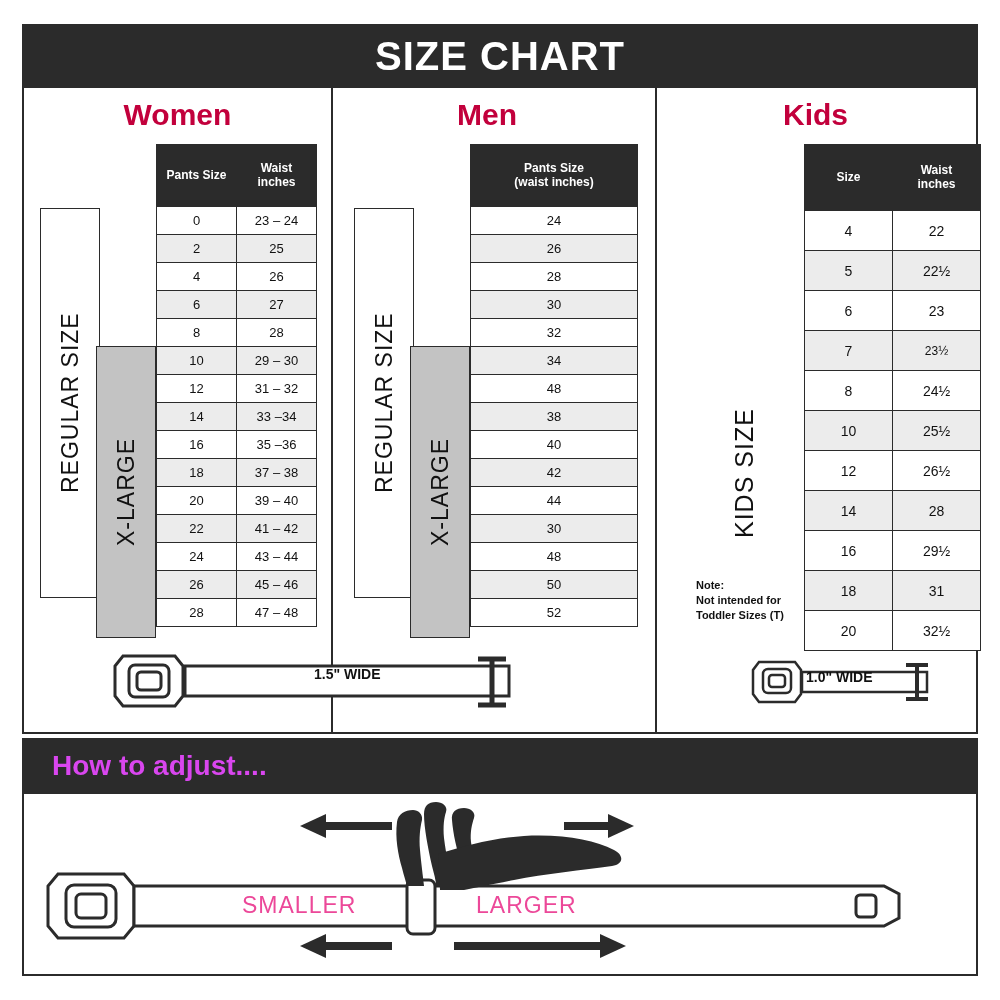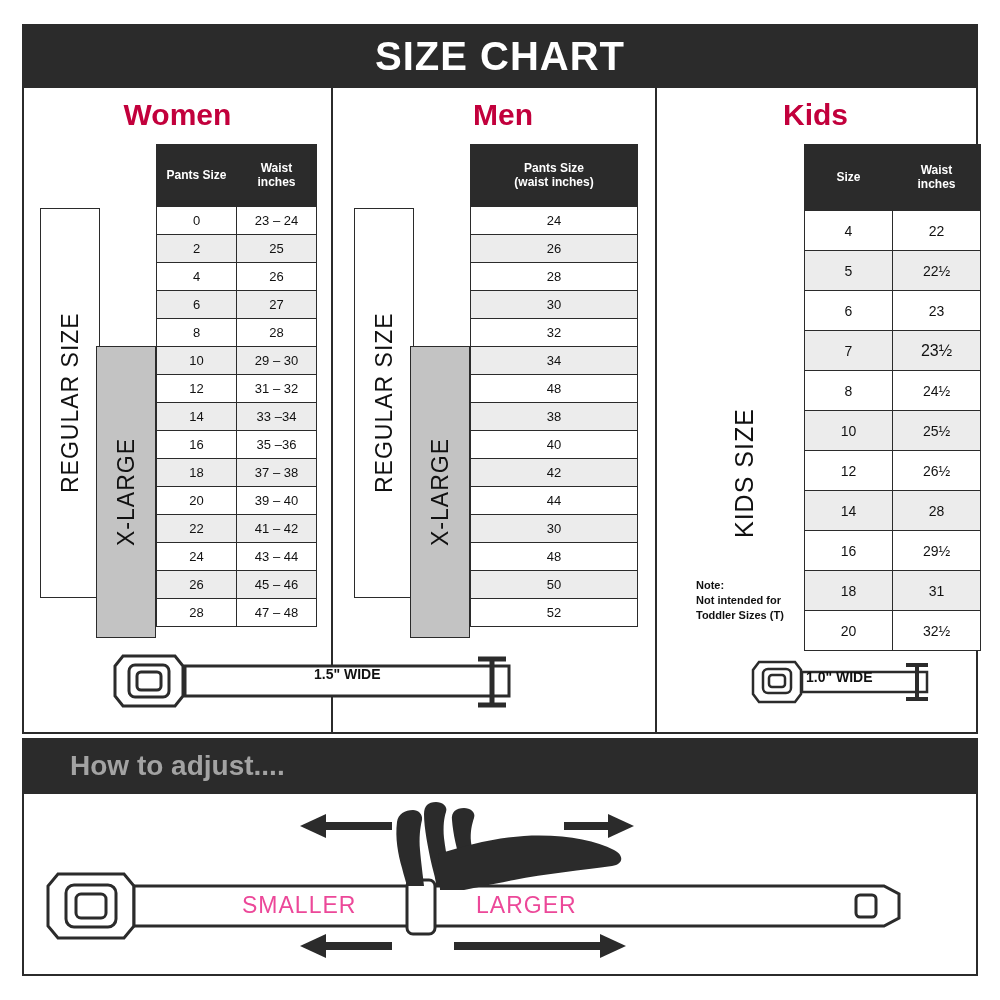--- a/index.html
+++ b/index.html
@@ -113,24 +113,24 @@
 
   
   .howto-bar {
     position: absolute;
     left: 22px; top: 738px;
     width: 956px; height: 56px;
     background: #2b2b2b;
     display: flex; align-items: center;
   }
   .howto-bar .howto-text {
-    color: #a3a3a3;
+    color: #d946ef;
     font-size: 28px;
     font-weight: bold;
-    margin-left: 48px;
+    margin-left: 30px;
   }
 
   .howto-panel {
     position: absolute;
     left: 22px; top: 794px;
     width: 956px; height: 182px;
     background: #ffffff;
     border: 2px solid #2b2b2b;
     border-top: none;
   }
@@ -232,21 +232,21 @@
             <td>26</td>
             <td>45 – 46</td>
           </tr>
           <tr>
             <td>28</td>
             <td>47 – 48</td>
           </tr>
         </tbody>
     </table>
 
-    <div class="section-heading" style="left:317px; top:10px; width:324px;">Men</div>
+    <div class="section-heading" style="left:301px; top:10px; width:324px;">Men</div>
 
     <div class="vlabel regular" style="left:330px; top:120px; width:60px; height:390px;">
       <span>REGULAR SIZE</span>
     </div>
     <div class="vlabel xlarge" style="left:386px; top:258px; width:60px; height:292px;">
       <span>X-LARGE</span>
     </div>
 
     <table class="tbl" id="men-table" style="left:446px; top:56px; width:167px;">
       <thead>
@@ -336,21 +336,21 @@
           <tr class="alt" style="height: 40px;">
             <td style="height: 40px; font-size: 14px;">5</td>
             <td style="height: 40px; font-size: 14px;">22½</td>
           </tr>
           <tr style="height: 40px;">
             <td style="height: 40px; font-size: 14px;">6</td>
             <td style="height: 40px; font-size: 14px;">23</td>
           </tr>
           <tr class="alt" style="height: 40px;">
             <td style="height: 40px; font-size: 14px;">7</td>
-            <td style="height: 40px; font-size: 16px;">23½</td>
+            <td style="height: 40px; font-size: 12px;">23½</td>
           </tr>
           <tr style="height: 40px;">
             <td style="height: 40px; font-size: 14px;">8</td>
             <td style="height: 40px; font-size: 14px;">24½</td>
           </tr>
           <tr class="alt" style="height: 40px;">
             <td style="height: 40px; font-size: 14px;">10</td>
             <td style="height: 40px; font-size: 14px;">25½</td>
           </tr>
           <tr style="height: 40px;">

